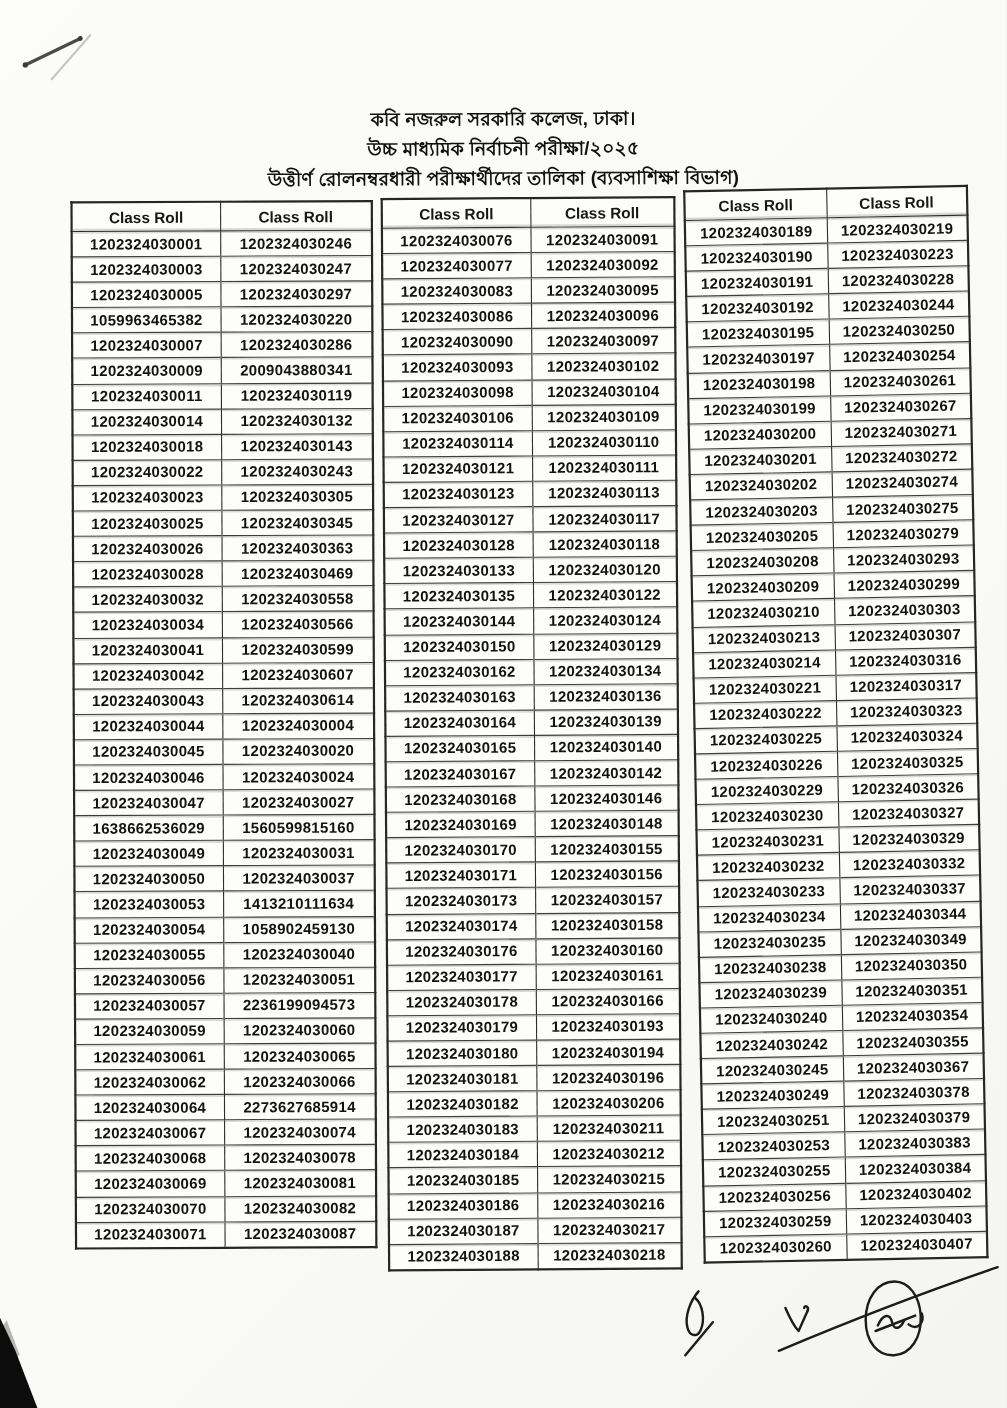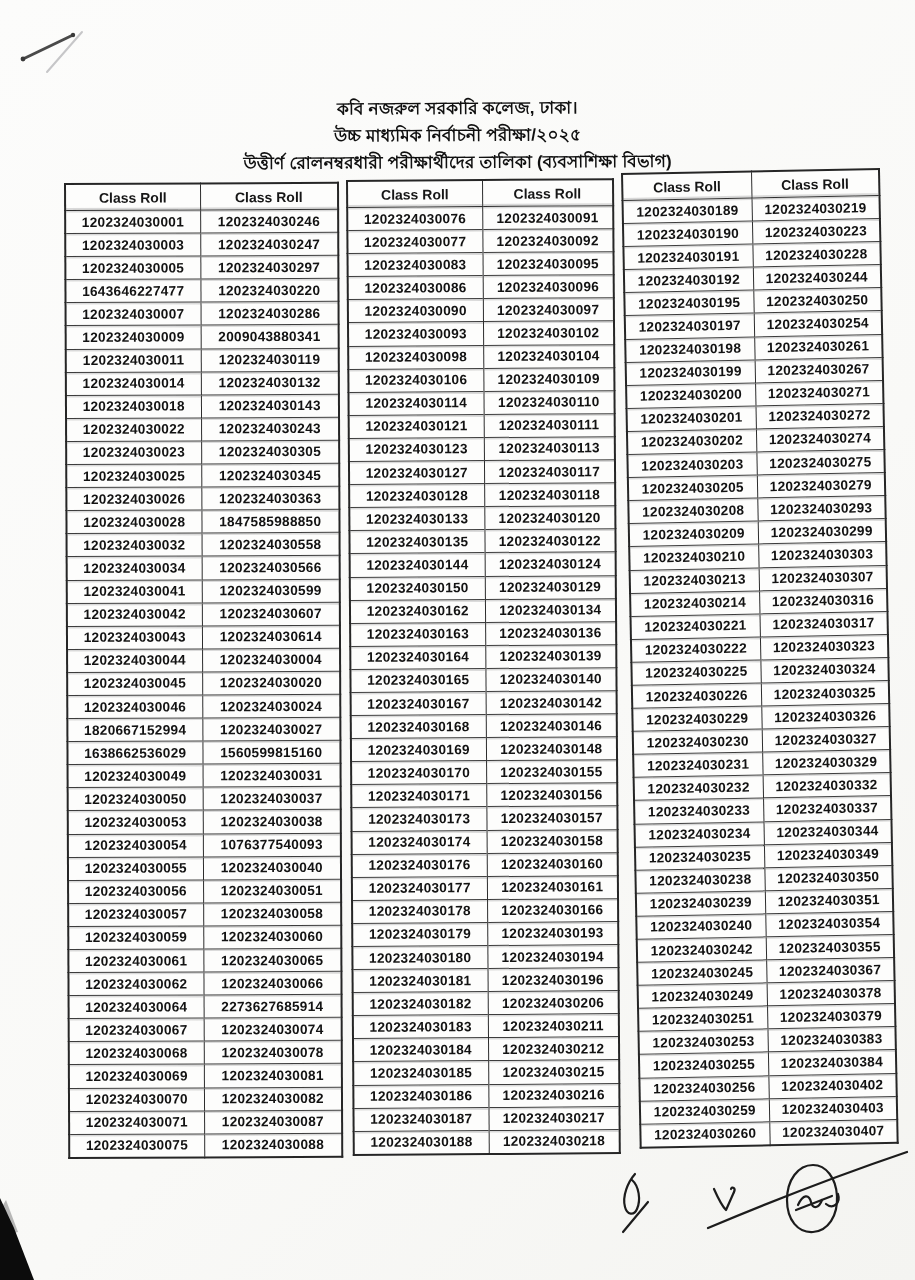--- a/index.html
+++ b/index.html
@@ -109,21 +109,21 @@
         </tr>
         <tr>
           <td>1202324030003</td>
           <td>1202324030247</td>
         </tr>
         <tr>
           <td>1202324030005</td>
           <td>1202324030297</td>
         </tr>
         <tr>
-          <td>1643646227477</td>
+          <td>1059963465382</td>
           <td>1202324030220</td>
         </tr>
         <tr>
           <td>1202324030007</td>
           <td>1202324030286</td>
         </tr>
         <tr>
           <td>1202324030009</td>
           <td>2009043880341</td>
         </tr>
@@ -150,21 +150,21 @@
         <tr>
           <td>1202324030025</td>
           <td>1202324030345</td>
         </tr>
         <tr>
           <td>1202324030026</td>
           <td>1202324030363</td>
         </tr>
         <tr>
           <td>1202324030028</td>
-          <td>1847585988850</td>
+          <td>1202324030469</td>
         </tr>
         <tr>
           <td>1202324030032</td>
           <td>1202324030558</td>
         </tr>
         <tr>
           <td>1202324030034</td>
           <td>1202324030566</td>
         </tr>
         <tr>
@@ -185,54 +185,54 @@
         </tr>
         <tr>
           <td>1202324030045</td>
           <td>1202324030020</td>
         </tr>
         <tr>
           <td>1202324030046</td>
           <td>1202324030024</td>
         </tr>
         <tr>
-          <td>1820667152994</td>
+          <td>1202324030047</td>
           <td>1202324030027</td>
         </tr>
         <tr>
           <td>1638662536029</td>
           <td>1560599815160</td>
         </tr>
         <tr>
           <td>1202324030049</td>
           <td>1202324030031</td>
         </tr>
         <tr>
           <td>1202324030050</td>
           <td>1202324030037</td>
         </tr>
         <tr>
           <td>1202324030053</td>
-          <td>1202324030038</td>
+          <td>1413210111634</td>
         </tr>
         <tr>
           <td>1202324030054</td>
-          <td>1076377540093</td>
+          <td>1058902459130</td>
         </tr>
         <tr>
           <td>1202324030055</td>
           <td>1202324030040</td>
         </tr>
         <tr>
           <td>1202324030056</td>
           <td>1202324030051</td>
         </tr>
         <tr>
           <td>1202324030057</td>
-          <td>1202324030058</td>
+          <td>2236199094573</td>
         </tr>
         <tr>
           <td>1202324030059</td>
           <td>1202324030060</td>
         </tr>
         <tr>
           <td>1202324030061</td>
           <td>1202324030065</td>
         </tr>
         <tr>
@@ -255,24 +255,20 @@
           <td>1202324030069</td>
           <td>1202324030081</td>
         </tr>
         <tr>
           <td>1202324030070</td>
           <td>1202324030082</td>
         </tr>
         <tr>
           <td>1202324030071</td>
           <td>1202324030087</td>
-        </tr>
-        <tr>
-          <td>1202324030075</td>
-          <td>1202324030088</td>
         </tr>
       </tbody>
   </table>
 
   <table id="table-group-1" class="roll-table">
     <colgroup>
         <col style="width:135px">
         <col style="width:131px">
       </colgroup>
     <thead>

